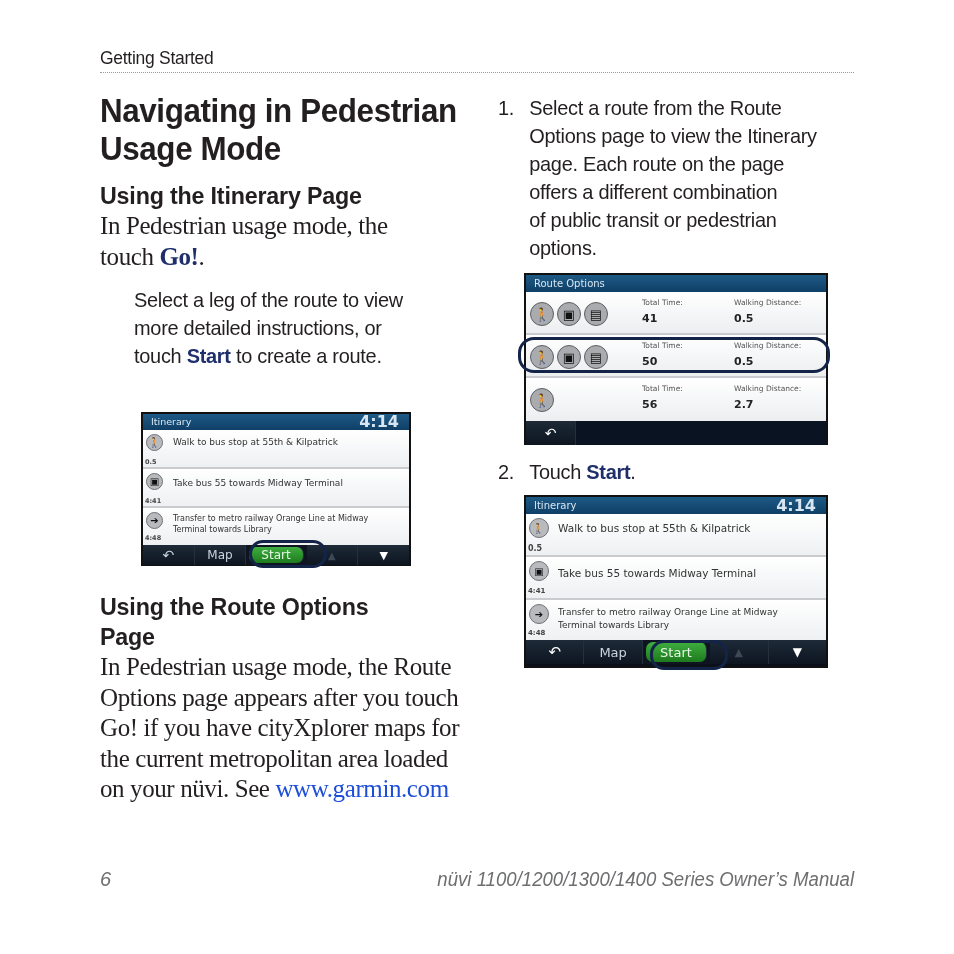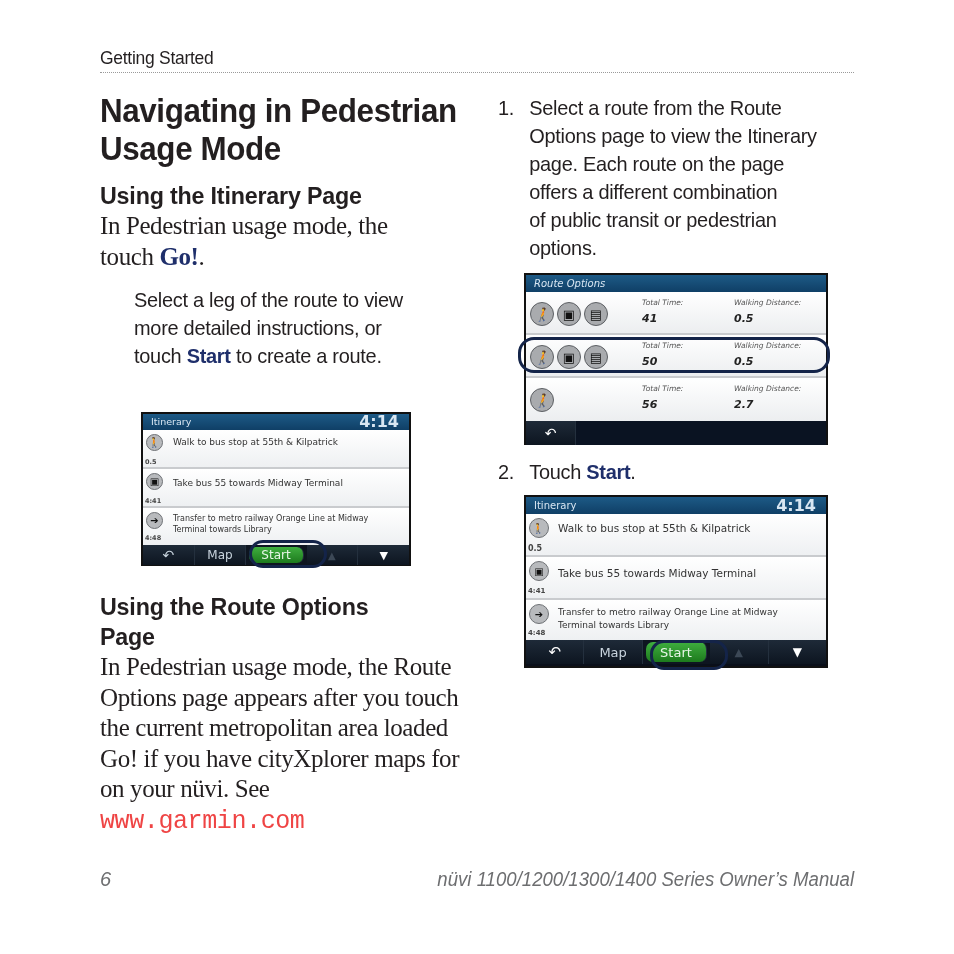--- a/index.html
+++ b/index.html
@@ -10,21 +10,21 @@
   .head-rule { position: absolute; left: 100px; top: 72px; width: 754px; border-top: 1px dotted #9a9a9a; }
 
   .col-left { position: absolute; left: 100px; top: 92px; width: 370px; }
   .col-right { position: absolute; left: 496px; top: 94px; width: 360px; }
 
   .h1 { font-weight: bold; font-size: 33px; line-height: 38px; letter-spacing: -0.4px; color: #231f20; transform: scaleX(0.95); transform-origin: left; white-space: nowrap; }
   .h2 { font-weight: bold; font-size: 24px; line-height: 30px; letter-spacing: -0.2px; color: #231f20; transform: scaleX(0.97); transform-origin: left; }
   .serif { font-family: "Liberation Serif", serif; font-size: 25px; line-height: 30.5px; color: #231f20; letter-spacing: -0.4px; }
   .sans-body { font-family: "Liberation Sans", sans-serif; font-size: 21px; line-height: 28px; color: #231f20; letter-spacing: -0.3px; transform: scaleX(0.95); transform-origin: left; white-space: nowrap; }
   .kw { color: #1f2f6b; font-weight: bold; }
-  .link { color: #ef4444; font-family: Liberation Mono, monospace; }
+  .link { color: #1d4ed8; }
 
   
   .device { position: absolute; background: #0a0f1a; border: 2px solid #111; overflow: visible; font-family: "DejaVu Sans", sans-serif; }
   .dev-title { height: 17px; background: linear-gradient(#1d5a86, #0f3f66); color: #d8e6f2; font-size: 10px; line-height: 17px; padding-left: 8px; position: relative; }
   .dev-title .clock { position: absolute; right: 10px; top: 0; font-weight: bold; font-size: 16px; }
   .dev-body { background: #f4f5f6; }
   .it-row { position: relative; border-bottom: 2px solid #c9cbce; background: linear-gradient(#ffffff, #eef0f2); }
   .it-icon { position: absolute; left: 3px; width: 17px; height: 17px; border-radius: 50%; background: #b8babd; border: 1px solid #6f7276; display: flex; align-items: center; justify-content: center; font-size: 10px; color: #111; }
   .it-text { position: absolute; left: 30px; font-size: 9.5px; color: #333; line-height: 12px; }
   .it-sub { position: absolute; left: 2px; font-size: 6.5px; color: #444; font-weight: bold; }
@@ -105,39 +105,39 @@
 </div>
 
 <div class="col-left" style="top:592px;">
   <div class="h2">
     <div>Using the Route Options</div>
     <div>Page</div>
   </div>
   <div class="serif">
     <div>In Pedestrian usage mode, the Route</div>
     <div>Options page appears after you touch</div>
+    <div>Go! if you have cityXplorer maps for</div>
     <div>the current metropolitan area loaded</div>
-    <div>Go! if you have cityXplorer maps for</div>
     <div><span>on your nüvi. See </span><span class="link">www.garmin.com</span></div>
   </div>
 </div>
 
 <div class="col-right">
   <div class="sans-body" style="position:relative; padding-left:35px;">
     <span style="position:absolute; left:2px; top:0;">1.</span>
     <div>Select a route from the Route</div>
     <div>Options page to view the Itinerary</div>
     <div>page. Each route on the page</div>
     <div>offers a different combination</div>
     <div>of public transit or pedestrian</div>
     <div>options.</div>
   </div>
 </div>
 
-<div class="device" style="left:524px; top:273px; width:304px; height:172px;font-style:italic;">
+<div class="device" style="left:524px; top:273px; width:304px; height:172px;">
   <div class="dev-title">
     <span>Route Options</span>
   </div>
   <div class="dev-body">
     <div class="ro-row">
       <div class="ro-icons">
         <div class="ro-ico">🚶</div>
         <div class="ro-ico">▣</div>
         <div class="ro-ico">▤</div>
       </div>

